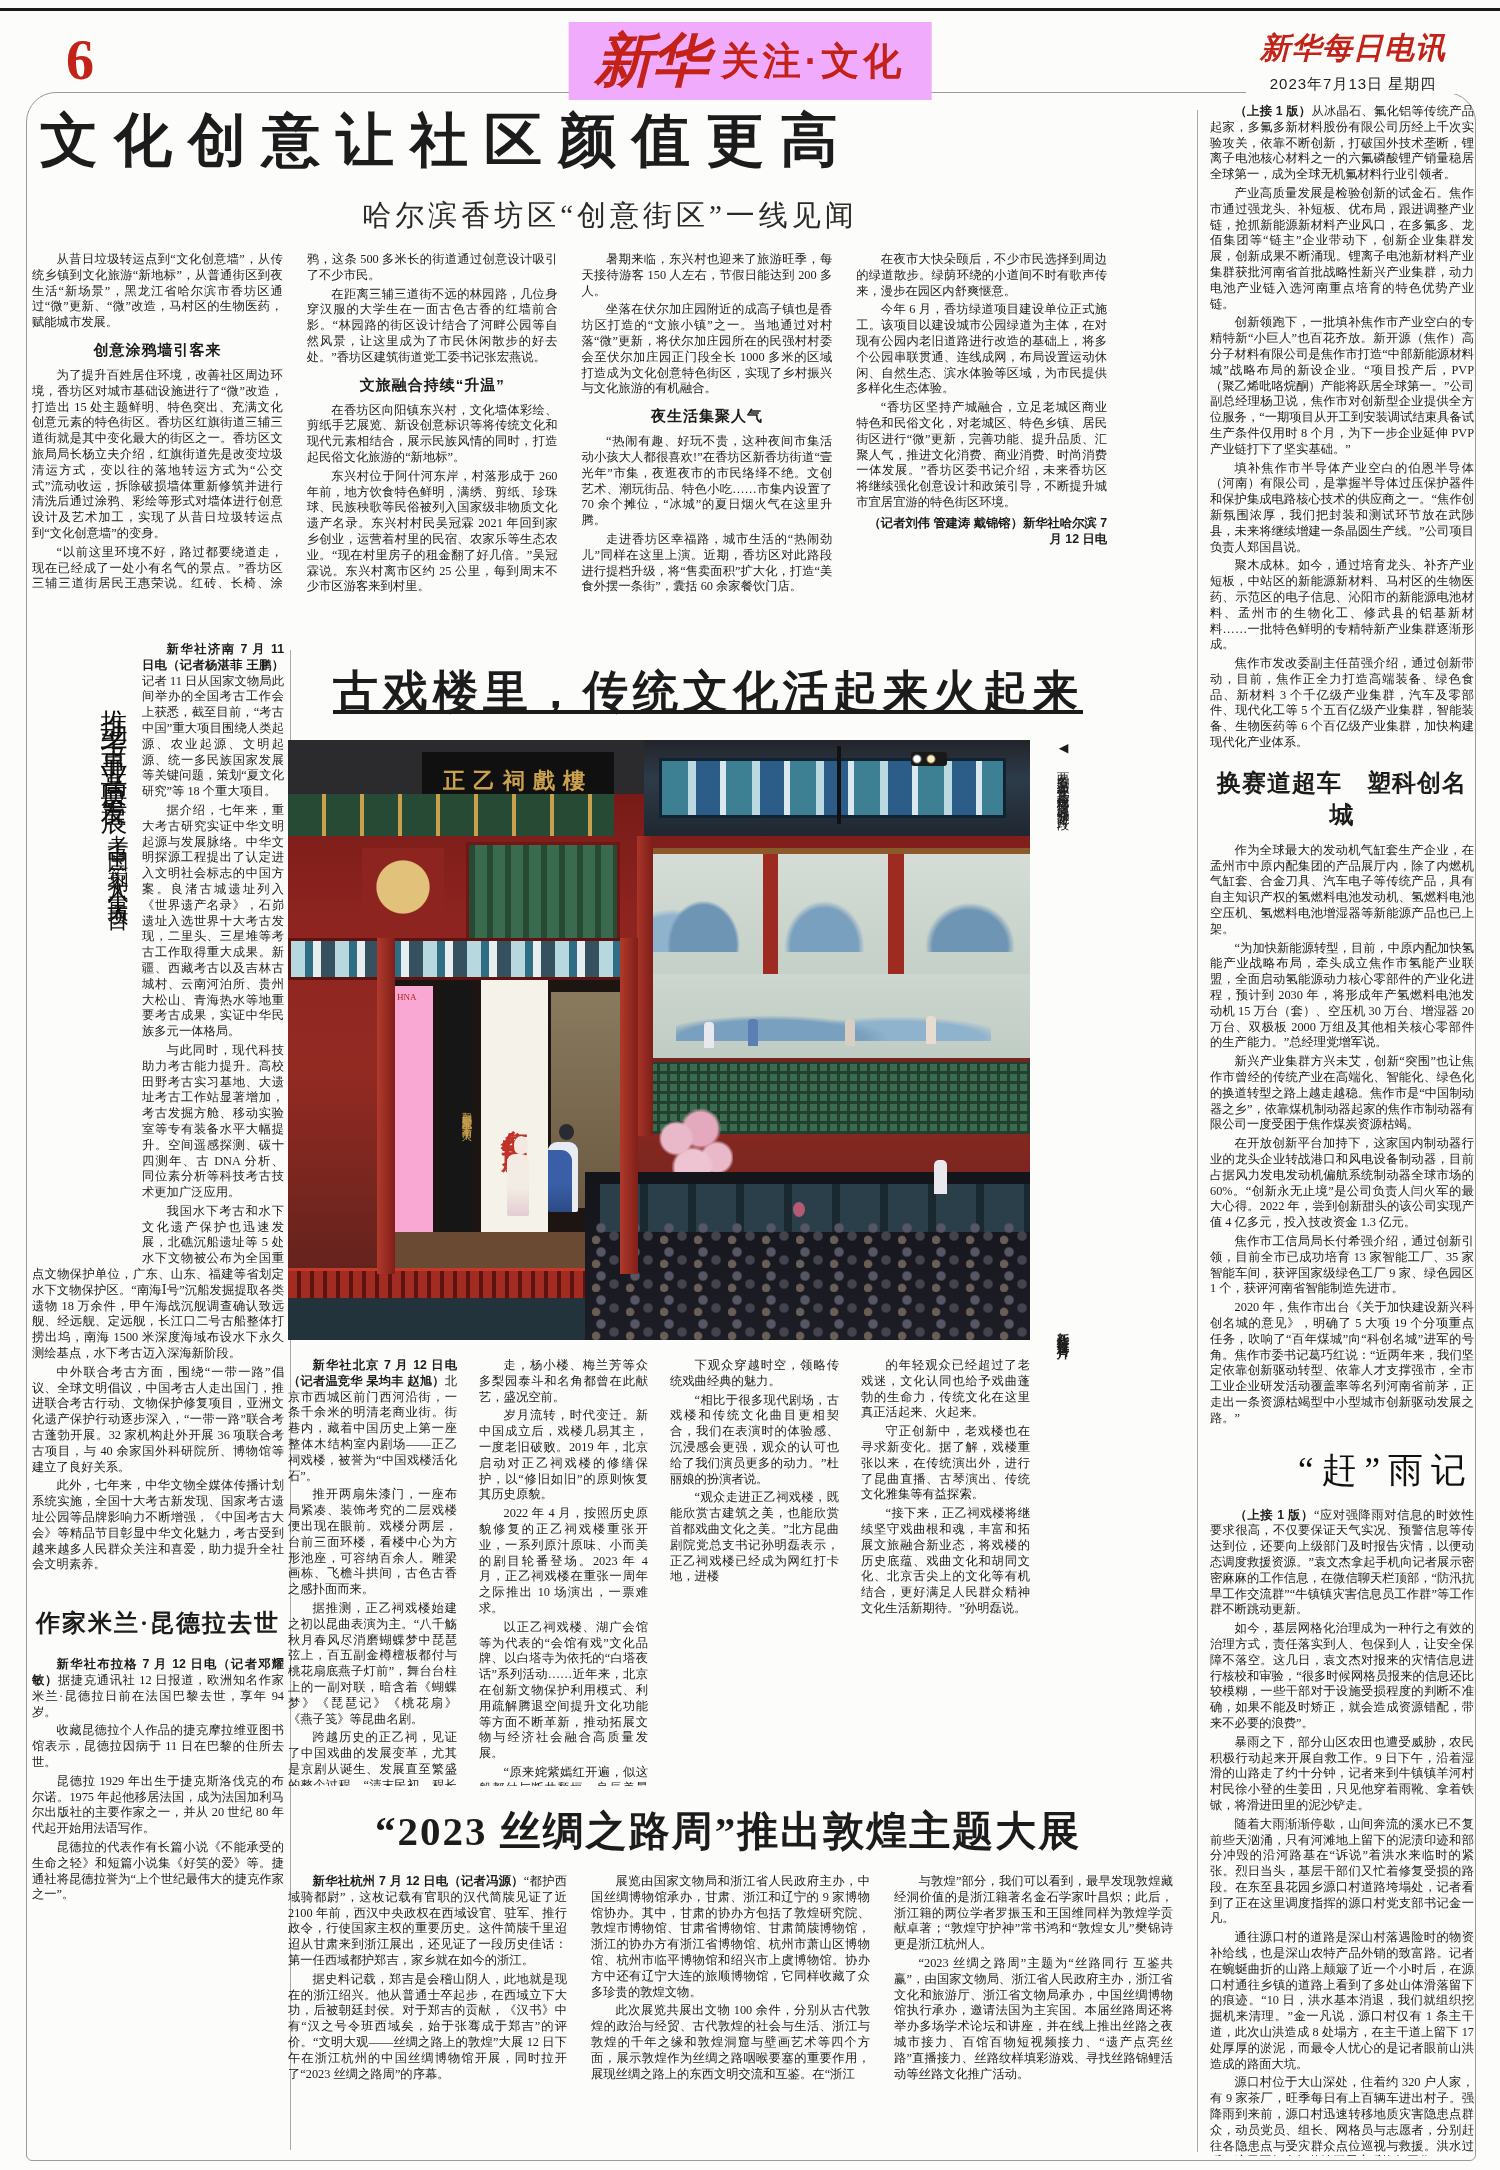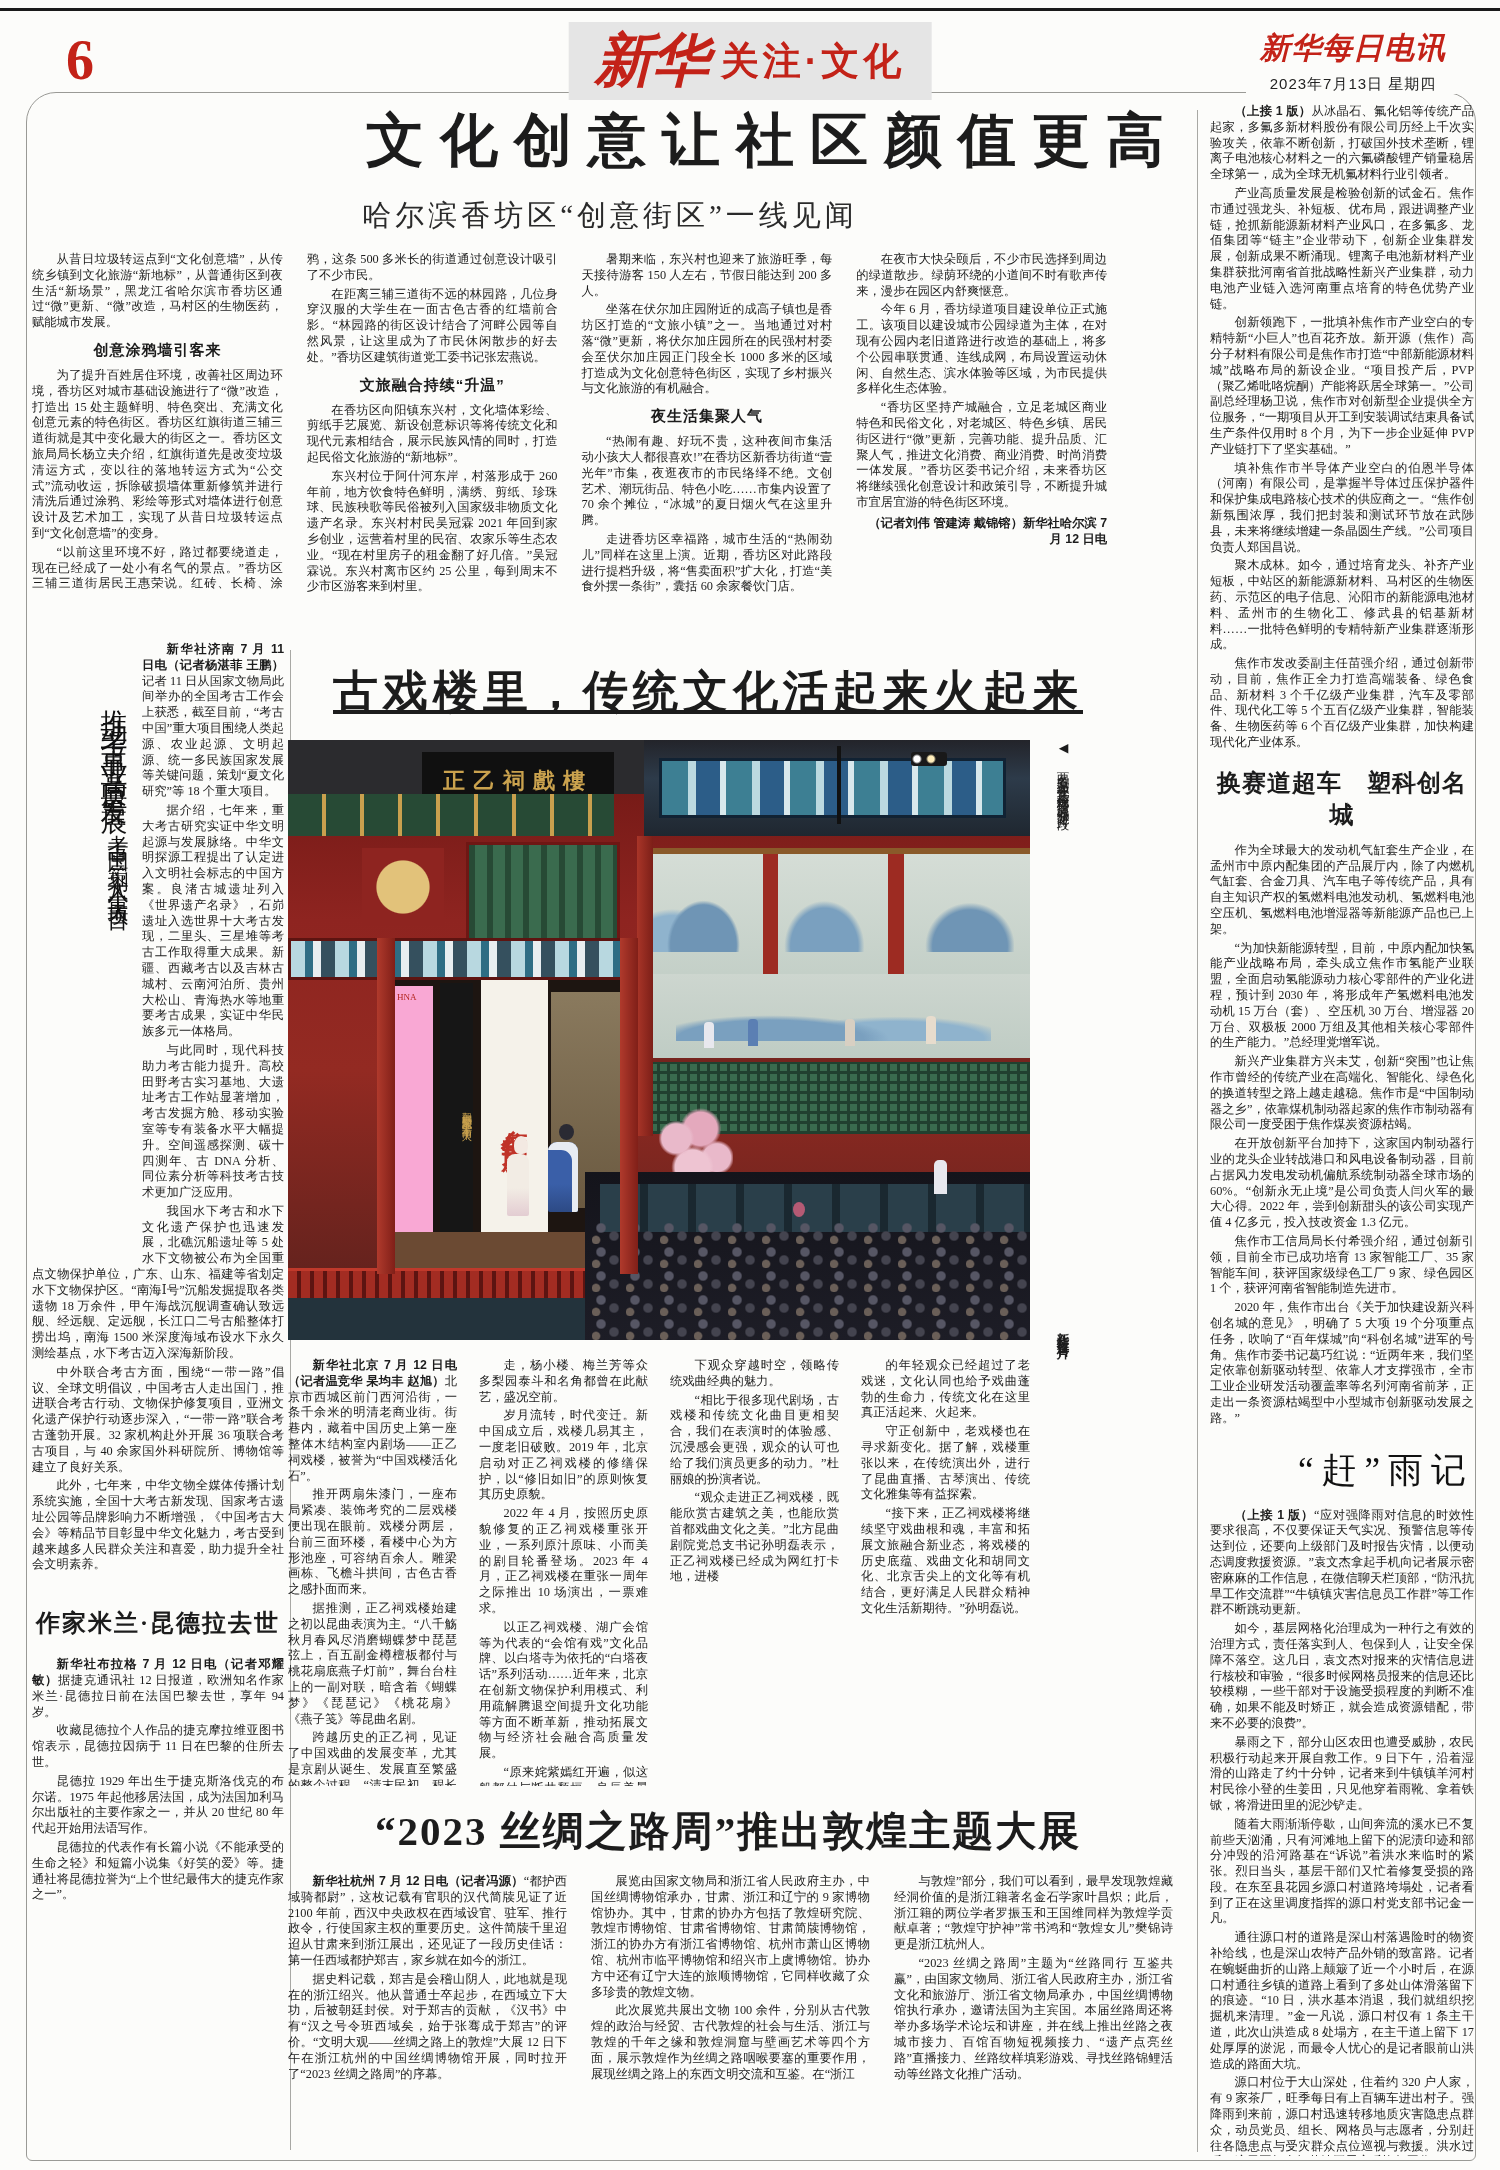--- a/index.html
+++ b/index.html
@@ -4,30 +4,30 @@
 <style>
   html,body{margin:0;padding:0;background:#e9e7e2;}
   #page{position:relative;width:1500px;height:2170px;background:#fcfcfa;margin:0 auto;
         font-family:"Liberation Serif","DejaVu Serif",serif;color:#1c1c1c;overflow:hidden;}
   .topline{position:absolute;left:0;top:8px;width:100%;height:3px;background:#1a1a1a;}
   .frame{position:absolute;left:26px;top:92px;width:1448px;height:2067px;
          border:1.5px solid #9a9a96;border-radius:30px 30px 6px 6px;}
   
   .mast{position:absolute;left:0;top:16px;width:100%;height:92px;}
   .pagenum{position:absolute;left:52px;top:16px;font-size:56px;font-weight:bold;color:#c32218;background:#fcfcfa;padding:0 14px;line-height:1;}
-  .brand-center{position:absolute;left:50%;top:6px;transform:translateX(-50%);background:#e5e5e5;padding:0 26px;white-space:nowrap;}
+  .brand-center{position:absolute;left:50%;top:6px;transform:translateX(-50%);background:#f0abfc;padding:0 26px;white-space:nowrap;}
   .brand-script{font-style:italic;font-weight:bold;color:#c32218;font-size:58px;letter-spacing:-2px;vertical-align:-6px;}
   .brand-section{color:#c32218;font-size:38px;font-weight:bold;font-family:"Liberation Sans",sans-serif;letter-spacing:4px;margin-left:10px;}
   .brand-right{position:absolute;right:40px;top:12px;background:#fcfcfa;padding:0 14px;text-align:center;}
   .brand-right .logo{color:#c32218;font-size:30px;font-weight:bold;font-style:italic;letter-spacing:1px;}
   .brand-right .date{font-size:15px;color:#222;font-family:"Liberation Sans",sans-serif;margin-top:6px;letter-spacing:1px;}
   
   .vrule{position:absolute;width:1px;background:#a8a8a4;}
   
-  .t-head{position:absolute;left:40px;top:108px;width:1140px;text-align:right;
+  .t-head{position:absolute;left:40px;top:108px;width:1140px;text-align:left;
           font-size:58px;font-weight:900;letter-spacing:16px;line-height:1.15;}
   .t-sub{position:absolute;left:40px;top:196px;width:1140px;text-align:center;font-size:29px;letter-spacing:4px;color:#2a2a2a;}
   .t-body{position:absolute;left:32px;top:252px;width:1075px;height:400px;
           column-count:4;column-gap:24px;overflow:hidden;}
   .para{font-size:12.3px;line-height:15.8px;text-align:justify;margin:0 0 3px 0;text-indent:2em;}
   .para b{font-family:"Liberation Sans",sans-serif;font-weight:bold;}
   h4.colhead{font-family:"Liberation Sans",sans-serif;font-size:15px;text-align:center;margin:10px 0 8px 0;letter-spacing:1px;}
   p.sign{font-size:12.3px;line-height:16px;font-weight:bold;text-align:right;margin:4px 0 0 0;font-family:"Liberation Sans",sans-serif;}
   
   .rail-left{position:absolute;left:32px;top:642px;width:252px;height:1510px;overflow:hidden;}

